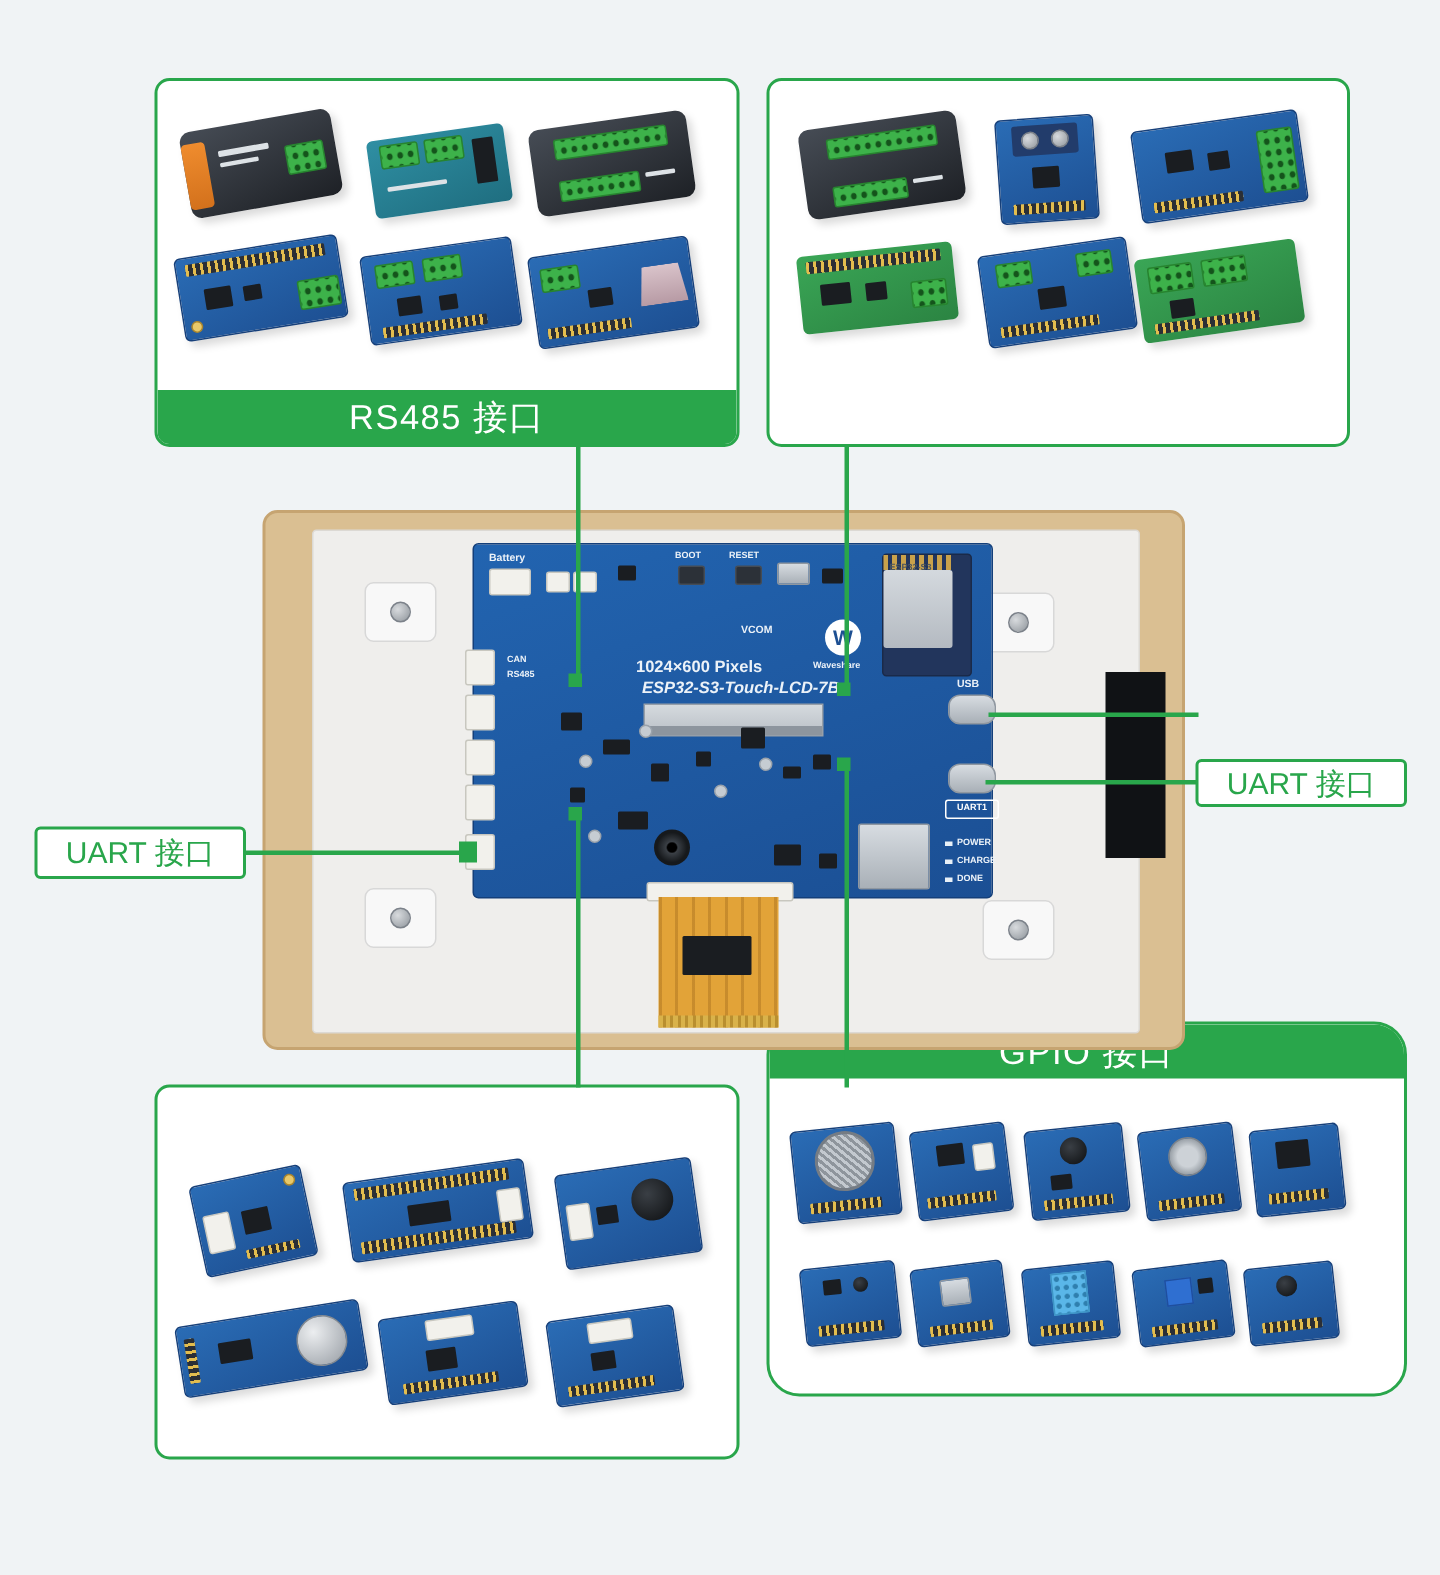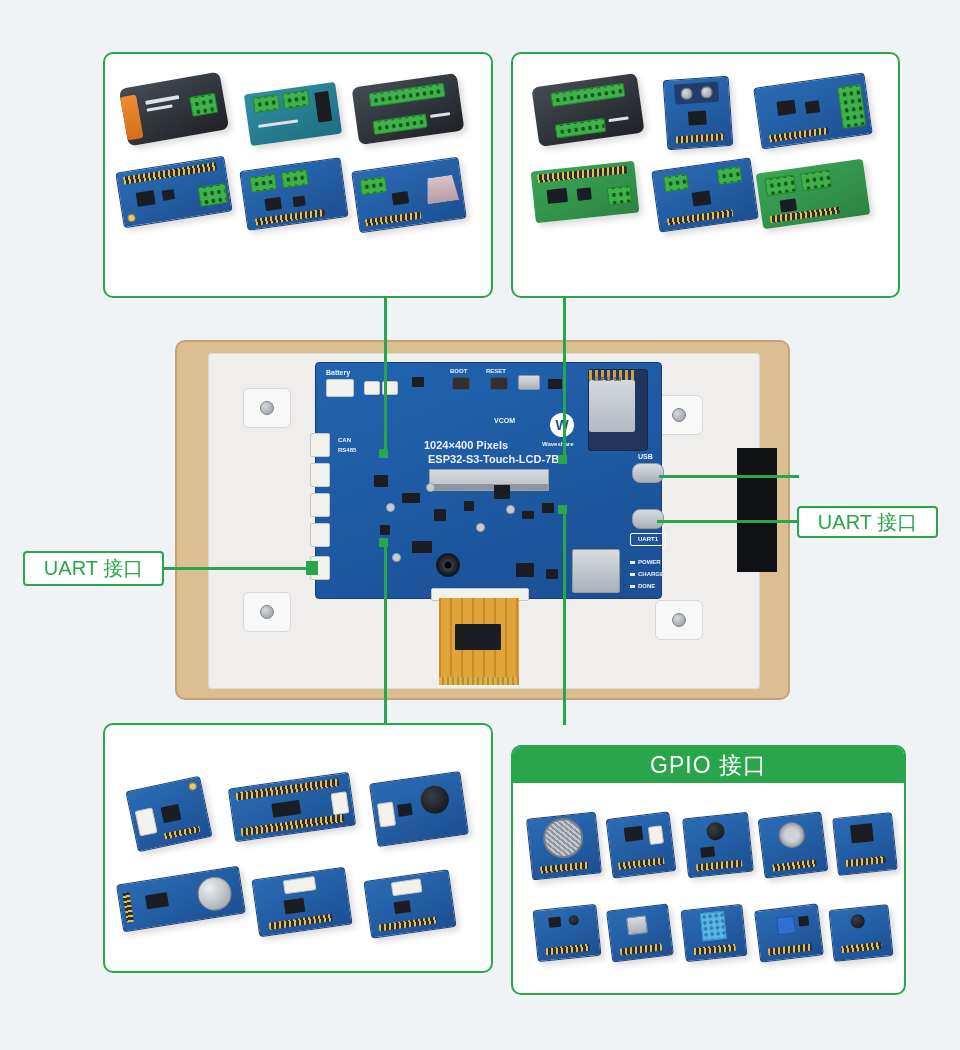--- a/index.html
+++ b/index.html
@@ -101,20 +101,23 @@
       <div class="chip" style="left:20px;top:30px;width:16px;height:12px;"></div>
       <div class="chip" style="left:48px;top:32px;width:12px;height:10px;"></div>
       <div class="ph" style="left:8px;top:48px;width:70px;height:7px;"></div>
     </div>
     <div class="m mblue" style="left:250px;top:110px;width:106px;height:60px;transform:rotate(-8deg);">
       <div class="db9" style="left:70px;top:16px;width:32px;height:26px;"></div>
       <div class="gt" style="left:6px;top:8px;width:24px;height:14px;"></div>
       <div class="chip" style="left:36px;top:26px;width:16px;height:12px;"></div>
       <div class="ph" style="left:6px;top:48px;width:56px;height:7px;"></div>
     </div>
+    <div class="banner bottom">
+      <span>RS485 接口</span>
+    </div>
   </section>
 
   <section class="panel" style="left:511px;top:52px;width:389px;height:246px;">
     <div class="m mbox" style="left:22px;top:26px;width:106px;height:60px;transform:rotate(-8deg);">
       <div class="gt" style="left:18px;top:8px;width:72px;height:12px;"></div>
       <div class="gt" style="left:18px;top:40px;width:48px;height:12px;"></div>
       <div class="lbl" style="left:72px;top:42px;width:20px;height:3px;"></div>
     </div>
     <div class="m mblue" style="left:152px;top:24px;width:64px;height:68px;transform:rotate(-4deg);">
       <div class="navy" style="left:10px;top:4px;width:44px;height:20px;"></div>
@@ -186,22 +189,22 @@
           <span class="bt f6" style="left:4px;top:6px;color:#4a5560;">ESP32-S3</span>
         </div>
       </div>
 
       <span class="bt f7" style="left:178px;top:54px;">VCOM</span>
       <div class="logo" style="left:234px;top:50px;width:24px;height:24px;">
           <span>W</span>
         </div>
       <span class="bt f6" style="left:226px;top:78px;">Waveshare</span>
 
-      <span class="bt f11" style="left:108px;top:76px;">1024×400 Pixels</span>
-      <span class="bt f11" style="left:112px;top:90px;">ESP32-S3-Touch-LCD-7B</span>
+      <span class="bt f11" style="left:108px;top:76px;">1024×600 Pixels</span>
+      <span class="bt f11" style="left:112px;top:90px;font-style:italic;">ESP32-S3-Touch-LCD-7B</span>
 
       <div class="fpc" style="left:113px;top:106px;width:118px;height:20px;">
           <div class="fpclatch"></div>
         </div>
 
       <div class="white-conn" style="left:-6px;top:70px;width:18px;height:22px;"></div>
       <div class="white-conn" style="left:-6px;top:100px;width:18px;height:22px;"></div>
       <div class="white-conn" style="left:-6px;top:130px;width:18px;height:22px;"></div>
       <div class="white-conn" style="left:-6px;top:160px;width:18px;height:22px;"></div>
       <div class="white-conn" style="left:-6px;top:193px;width:18px;height:22px;"></div>
@@ -295,21 +298,21 @@
       <div class="chip" style="left:28px;top:24px;width:20px;height:14px;"></div>
       <div class="ph" style="left:10px;top:44px;width:64px;height:7px;"></div>
     </div>
     <div class="m mblue" style="left:262px;top:150px;width:84px;height:56px;transform:rotate(-8deg);">
       <div class="white-conn" style="left:26px;top:4px;width:28px;height:12px;"></div>
       <div class="chip" style="left:26px;top:24px;width:16px;height:12px;"></div>
       <div class="ph" style="left:8px;top:44px;width:58px;height:7px;"></div>
     </div>
   </section>
 
-  <section class="panel" style="left:511px;top:745px;width:395px;height:250px;">
+  <section class="panel" style="left:511px;top:681px;width:427px;height:250px;border-radius:22px;">
     <div class="banner top">
       <span>GPIO 接口</span>
     </div>
     <div class="m mblue" style="left:16px;top:68px;width:68px;height:60px;transform:rotate(-6deg);">
       <div class="cyl" style="left:14px;top:2px;width:36px;height:36px;"></div>
       <div class="ph" style="left:8px;top:48px;width:48px;height:7px;"></div>
     </div>
     <div class="m mblue" style="left:96px;top:68px;width:62px;height:58px;transform:rotate(-7deg);">
       <div class="chip" style="left:16px;top:10px;width:18px;height:14px;"></div>
       <div class="white-conn" style="left:40px;top:12px;width:12px;height:16px;"></div>

